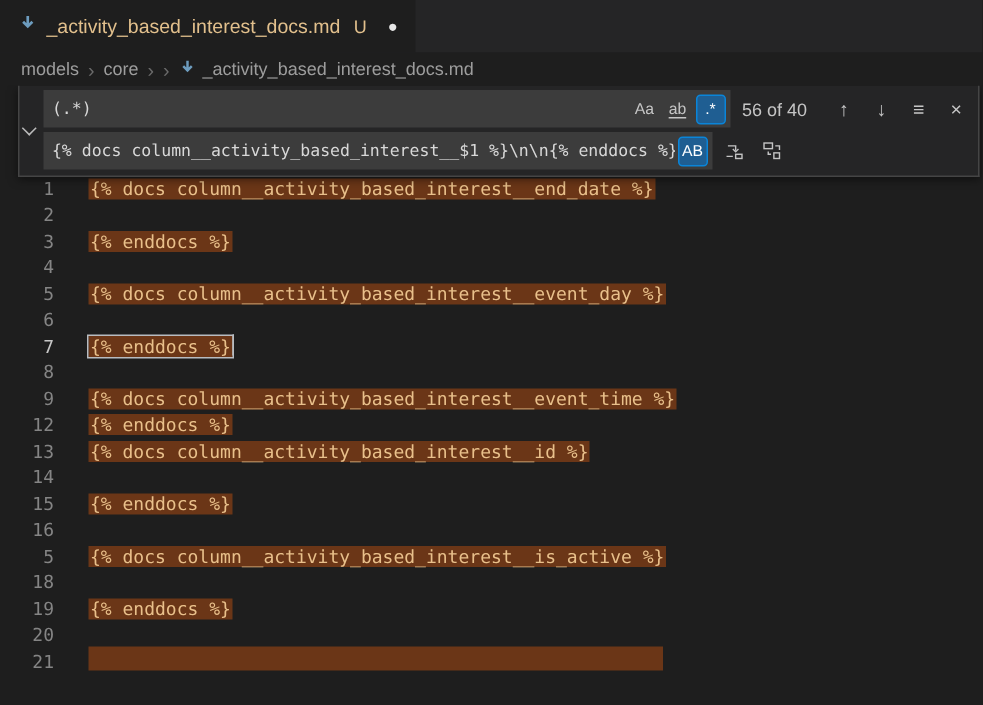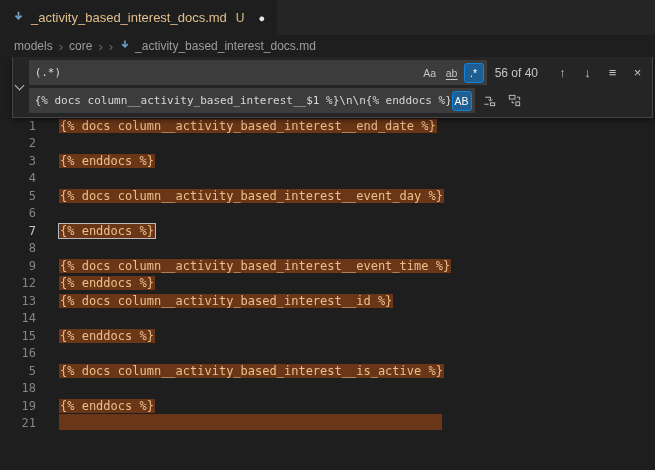--- a/index.html
+++ b/index.html
@@ -213,17 +213,21 @@
       </div>
       <div class="line">
         <div class="ln">18</div>
         <div class="lc"></div>
       </div>
       <div class="line">
         <div class="ln">19</div>
         <div class="lc"><span class="match">{% enddocs %}</span></div>
       </div>
       <div class="line">
+        <div class="ln">20</div>
+        <div class="lc"></div>
+      </div>
+      <div class="line">
         <div class="ln">21</div>
         <div class="lc"><span class="match bar"></span></div>
       </div>
     </div>
 </div>
 
 </body></html>

